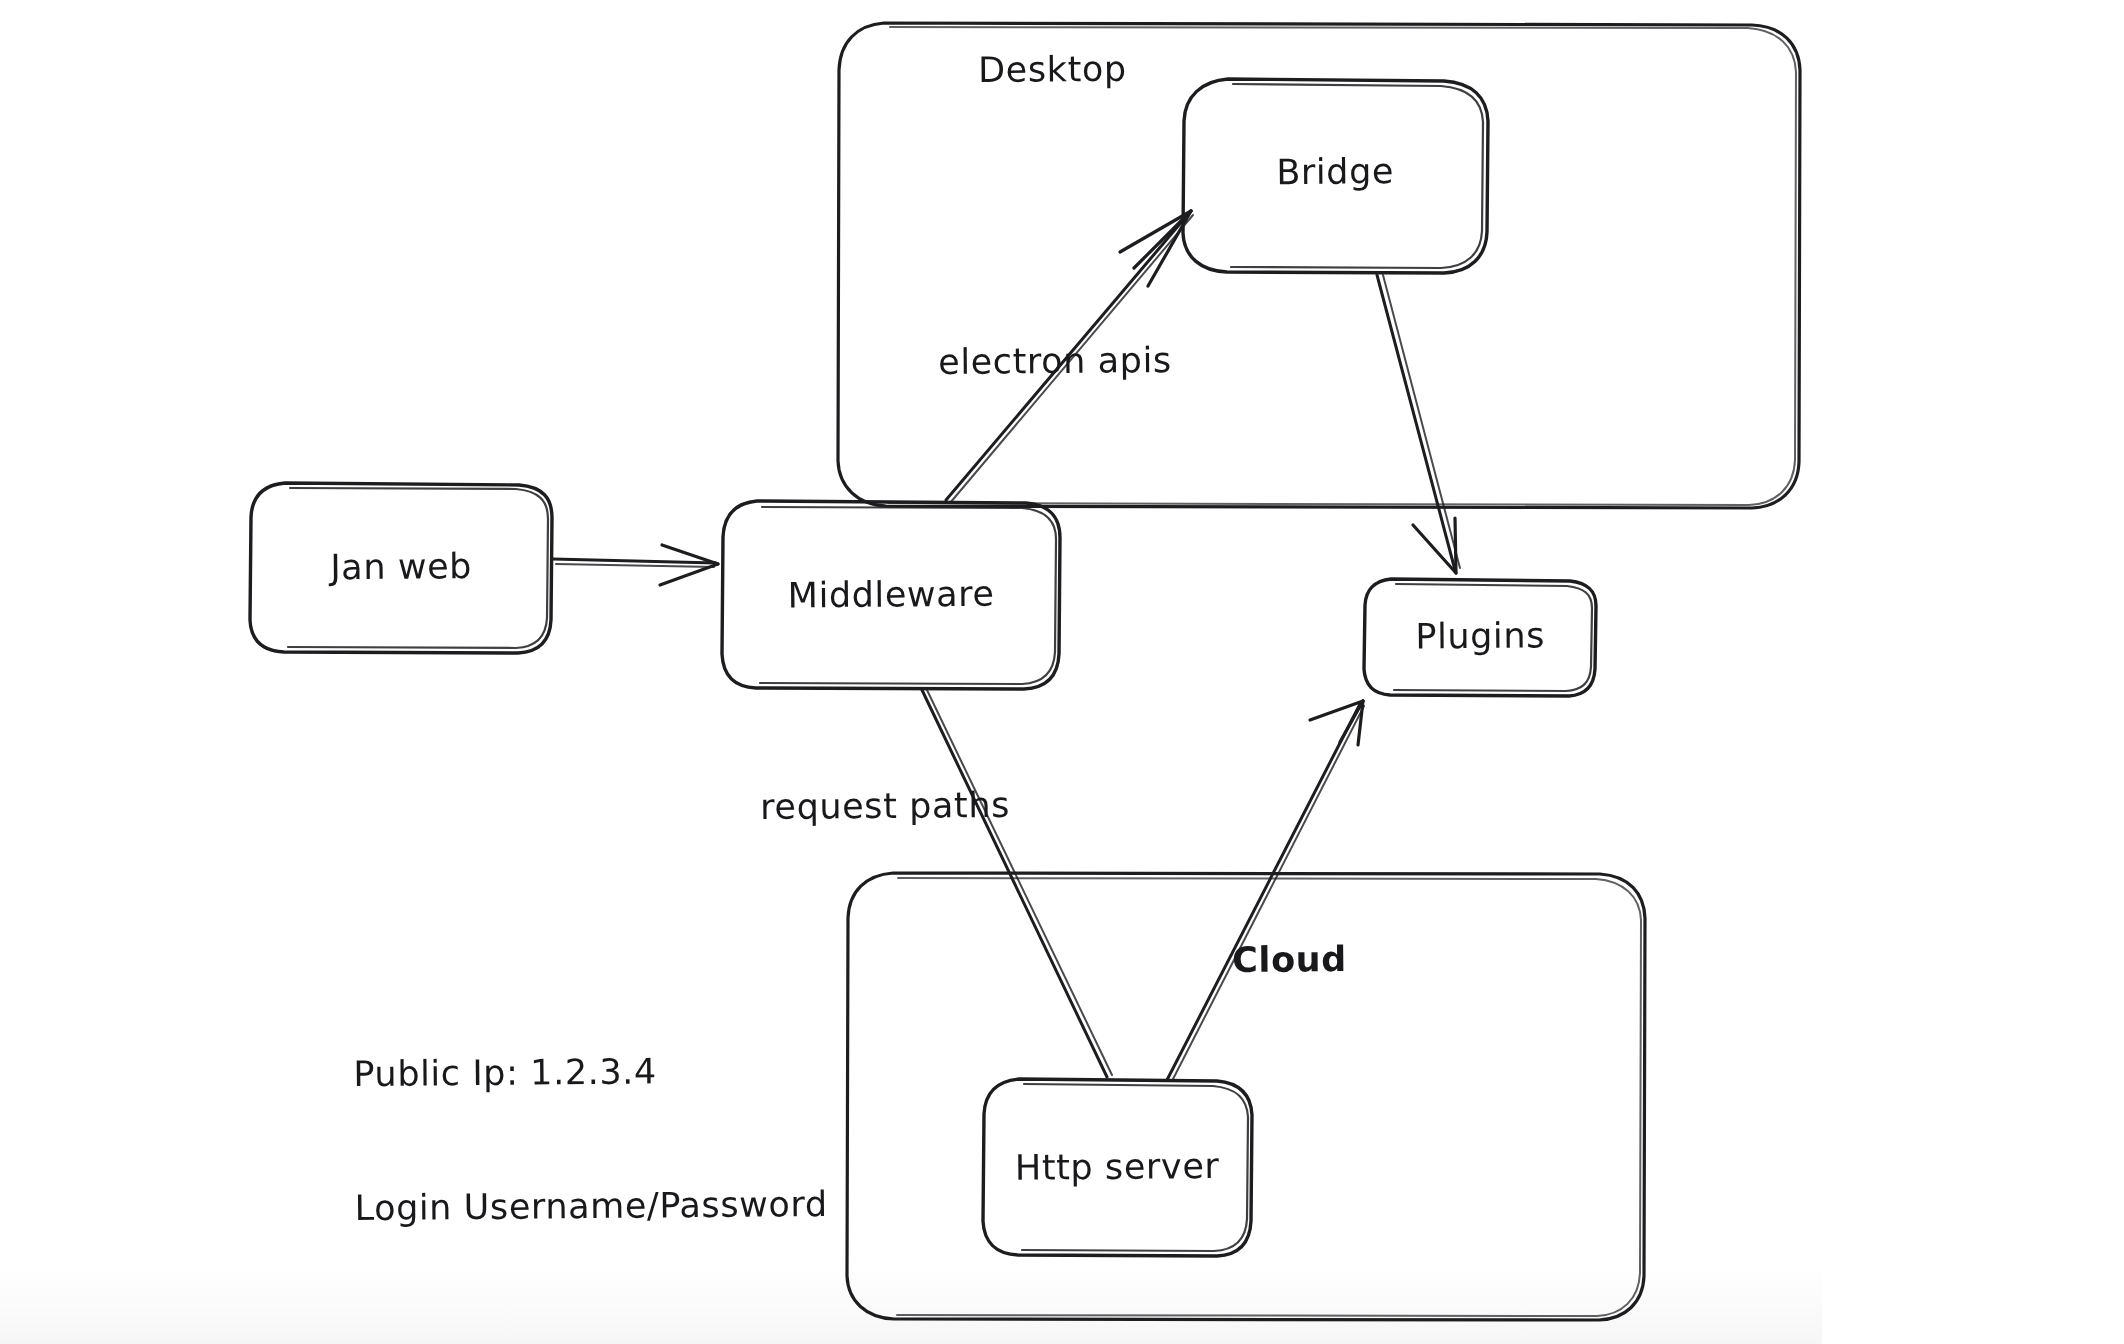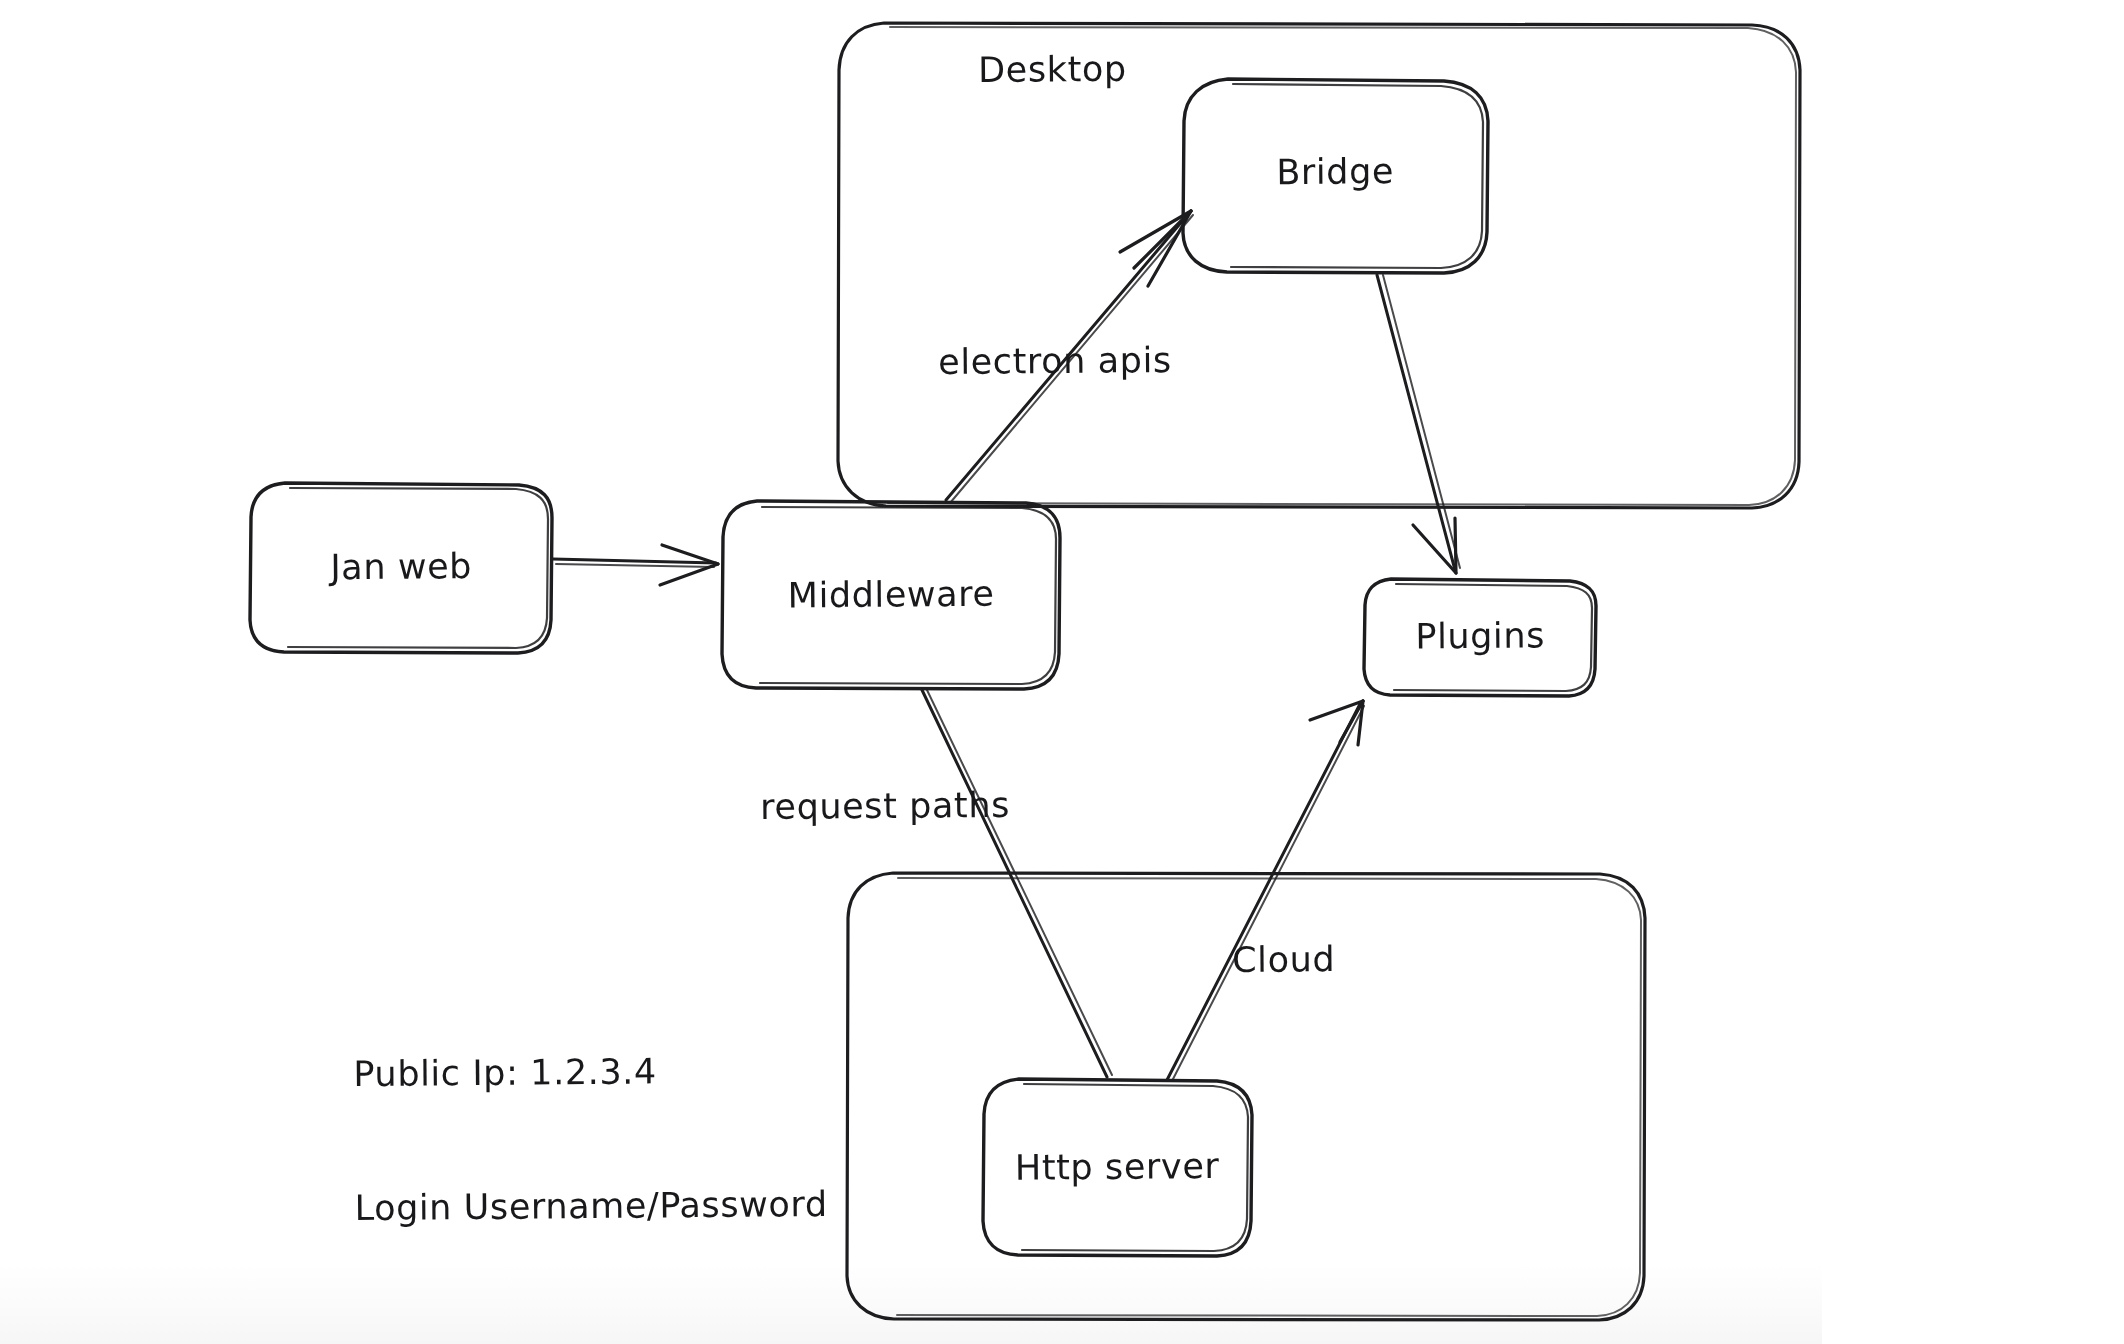--- a/index.html
+++ b/index.html
@@ -203,20 +203,20 @@
   <div class="label node-label hand" style="left:1182px; top:153px; width:306px;">Bridge</div>
 
   <div class="label node-label hand" style="left:1364px; top:617px; width:232px;">Plugins</div>
 
   <div class="label node-label hand" style="left:982px; top:1148px; width:270px;">Http server</div>
 
   <div class="label edge-label hand" style="left:938px; top:342px;">electron apis</div>
 
   <div class="label edge-label hand" style="left:760px; top:787px;">request paths</div>
 
-  <div class="label edge-label hand" style="left:1232px; top:940px;">Cloud</div>
+  <div class="label edge-label hand" style="left:1232px; top:940px;font-weight:bold;">Cloud</div>
 
   <div class="note-block hand" style="left:354px; top:960px;">
     <div>Public Ip: 1.2.3.4</div>
     <div>Login Username/Password</div>
   </div>
 
 </div>
 
 </body></html>

